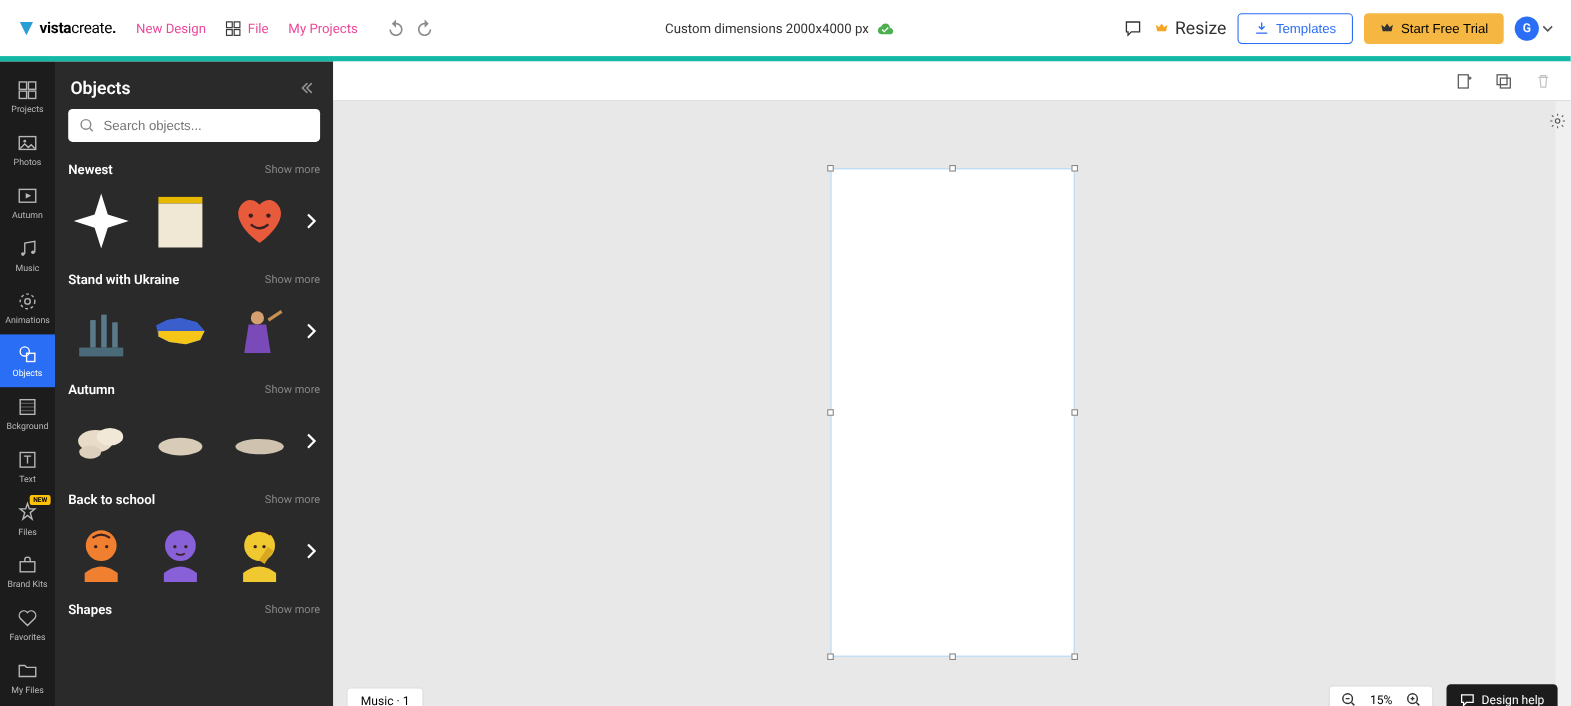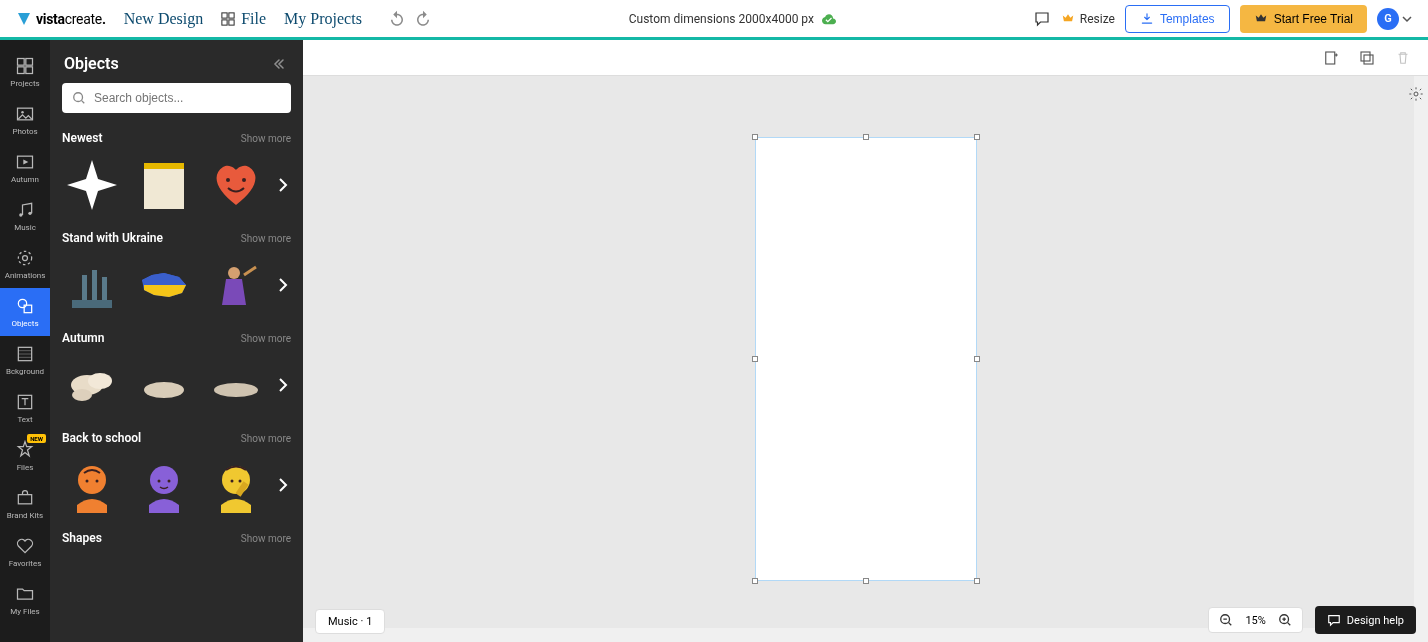--- a/index.html
+++ b/index.html
@@ -1,33 +1,33 @@
 <!DOCTYPE html>
 <html><head>
   <meta charset="utf-8">
   <style>
     * { margin: 0; padding: 0; box-sizing: border-box; }
     body { font-family: -apple-system, BlinkMacSystemFont, 'Segoe UI', Roboto, sans-serif; background: #fff; width: 1428px; height: 642px; overflow: hidden; }
     
-    .top-bar { height: 40px; display: flex; align-items: center; justify-content: space-between; padding: 0 16px; border-bottom: 3px solid #14b8a6; }
+    .top-bar { height: 56px; display: flex; align-items: center; justify-content: space-between; padding: 0 16px; border-bottom: 5px solid #14b8a6; }
     .top-left { display: flex; align-items: center; gap: 18px; }
     .logo { display: flex; align-items: center; gap: 4px; }
     .logo-mark { width: 16px; height: 16px; }
     .logo-text { font-weight: 700; font-size: 14px; letter-spacing: -0.3px; }
-    .top-link { font-size: 16px; color: #0c4a6e; cursor: pointer; display: flex; align-items: center; gap: 6px; font-family: Liberation Serif, serif; }
+    .top-link { font-size: 12px; color: #ec4899; cursor: pointer; display: flex; align-items: center; gap: 6px; }
     .grid-icon { width: 14px; height: 14px; }
     .undo-redo { display: flex; gap: 8px; margin-left: 8px; }
     .ur-icon { width: 18px; height: 18px; opacity: 0.45; cursor: pointer; }
     
     .top-center { font-size: 12px; color: #333; display: flex; align-items: center; gap: 8px; }
     .cloud-icon { width: 14px; height: 14px; color: #4caf50; }
     
     .top-right { display: flex; align-items: center; gap: 10px; }
     .comment-icon { width: 18px; height: 18px; cursor: pointer; }
-    .resize-link { display: flex; align-items: center; gap: 5px; font-size: 12px; color: #333; cursor: pointer; }
+    .resize-link { display: flex; align-items: center; gap: 5px; font-size: 16px; color: #333; cursor: pointer; }
     .crown-icon { width: 14px; height: 14px; color: #f5a623; }
     .download-btn { border: 1px solid #2a6ef5; color: #2a6ef5; border-radius: 4px; padding: 6px 14px; font-size: 12px; background: #fff; cursor: pointer; display: flex; align-items: center; gap: 6px; }
     .download-icon { width: 14px; height: 14px; }
     .trial-btn { background: #f5b742; border: none; border-radius: 4px; padding: 7px 14px; font-size: 12px; font-weight: 500; cursor: pointer; display: flex; align-items: center; gap: 6px; }
     .avatar { width: 22px; height: 22px; border-radius: 50%; background: #2a6ef5; color: #fff; display: flex; align-items: center; justify-content: center; font-size: 11px; font-weight: 600; }
     .avatar-wrap { display: flex; align-items: center; gap: 3px; cursor: pointer; }
     .chevron-sm { width: 10px; height: 10px; }
     
     .main { display: flex; height: calc(100% - 40px); }
     

